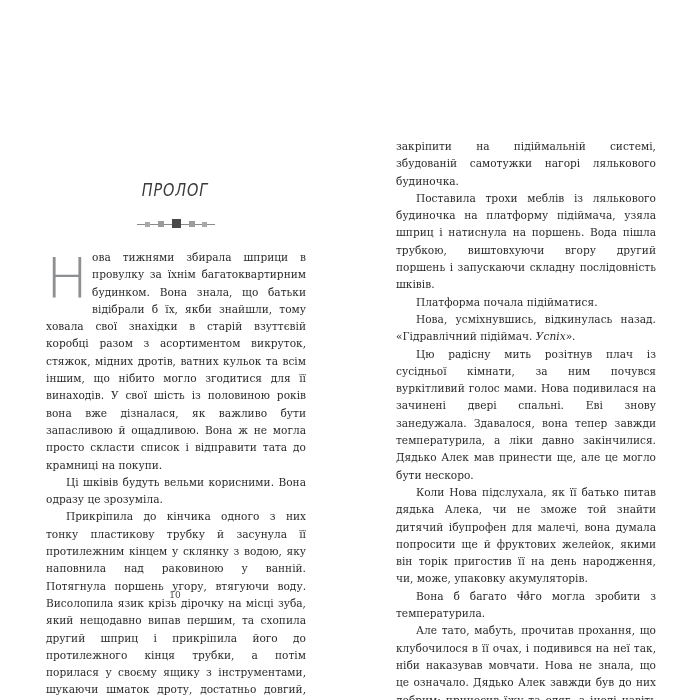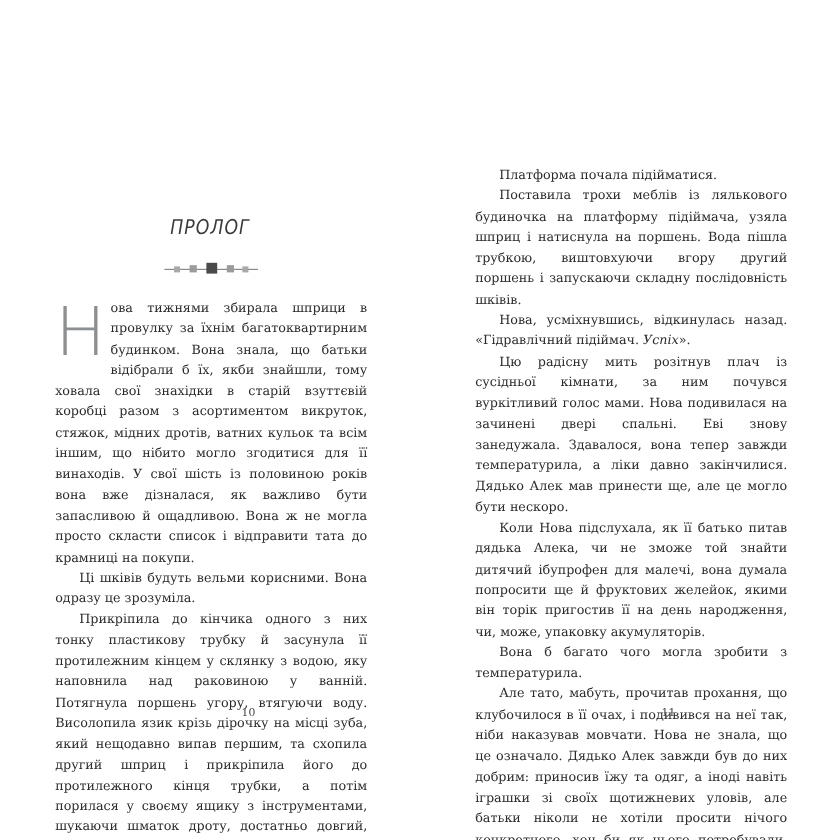--- a/index.html
+++ b/index.html
@@ -23,21 +23,21 @@
     .text p { margin: 0; text-indent: 20px; }
     .text p.noindent { text-indent: 0; }
     .text-left { left: 46px; top: 249px; width: 260px; }
     .text-right { left: 396px; top: 138px; width: 260px; }
     .dropcap {
       float: left; font-family: "DejaVu Sans", sans-serif; font-size: 56px; line-height: 48px;
       color: #8d9092; margin: 5px 4px 0 0; height: 50px; font-weight: 300;
     }
     .folio {
       position: absolute; top: 590px; width: 350px; text-align: center;
-      font-family: "DejaVu Serif", serif; font-size: 9px; color: #444; margin-left: 32px;
+      font-family: "DejaVu Serif", serif; font-size: 9px; color: #444;
     }
     em { font-style: italic; }
   </style>
 </head>
 <body>
 
 <div class="spread">
 
   <div class="page page-left">
     <div class="chapter-title">ПРОЛОГ</div>
@@ -55,22 +55,23 @@
       <p class="noindent"><span class="dropcap">Н</span><span>ова тижнями збирала шприци в провулку за їхнім багатоквартирним будинком. Вона знала, що батьки відібрали б їх, якби знайшли, тому ховала свої знахідки в старій взуттєвій коробці разом з асортиментом викруток, стяжок, мідних дротів, ватних кульок та всім іншим, що нібито могло згодитися для її винаходів. У свої шість із половиною років вона вже дізналася, як важливо бути запасливою й ощадливою. Вона ж не могла просто скласти список і відправити тата до крамниці на покупи.</span></p>
       <p>Ці шківів будуть вельми корисними. Вона одразу це зрозуміла.</p>
       <p>Прикріпила до кінчика одного з них тонку пластикову трубку й засунула її протилежним кінцем у склянку з водою, яку наповнила над раковиною у ванній. Потягнула поршень угору, втягуючи воду. Висолопила язик крізь дірочку на місці зуба, який нещодавно випав першим, та схопила другий шприц і прикріпила його до протилежного кінця трубки, а потім порилася у своєму ящику з інструментами, шукаючи шматок дроту, достатньо довгий, щоб</p>
     </div>
 
     <div class="folio" style="left:0;">10</div>
   </div>
 
   <div class="page page-right">
     <div class="text text-right" style="left:46px;">
+      <p class="noindent">закріпити на підіймальній системі, збудованій самотужки нагорі лялькового будиночка.</p>
+      <p>Поставила трохи меблів із лялькового будиночка на платформу підіймача, узяла шприц і натиснула на поршень. Вода пішла трубкою, виштовхуючи вгору другий поршень і запускаючи складну послідовність шківів.</p>
       <p>Платформа почала підійматися.</p>
-      <p>Поставила трохи меблів із лялькового будиночка на платформу підіймача, узяла шприц і натиснула на поршень. Вода пішла трубкою, виштовхуючи вгору другий поршень і запускаючи складну послідовність шківів.</p>
       <p><span>Нова, усміхнувшись, відкинулась назад. «Гідравлічний підіймач. </span><em>Успіх</em><span>».</span></p>
       <p>Цю радісну мить розітнув плач із сусідньої кімнати, за ним почувся вуркітливий голос мами. Нова подивилася на зачинені двері спальні. Еві знову занедужала. Здавалося, вона тепер завжди температурила, а ліки давно закінчилися. Дядько Алек мав принести ще, але це могло бути нескоро.</p>
       <p>Коли Нова підслухала, як її батько питав дядька Алека, чи не зможе той знайти дитячий ібупрофен для малечі, вона думала попросити ще й фруктових желейок, якими він торік пригостив її на день народження, чи, може, упаковку акумуляторів.</p>
       <p>Вона б багато чого могла зробити з температурила.</p>
       <p>Але тато, мабуть, прочитав прохання, що клубочилося в її очах, і подивився на неї так, ніби наказував мовчати. Нова не знала, що це означало. Дядько Алек завжди був до них добрим: приносив їжу та одяг, а іноді навіть іграшки зі своїх щотижневих уловів, але батьки ніколи не хотіли просити нічого конкретного, хоч би як цього потребували. Маючи якусь потребу, мусили йти на базар</p>
     </div>
 
     <div class="folio" style="left:0;">11</div>
   </div>
 

